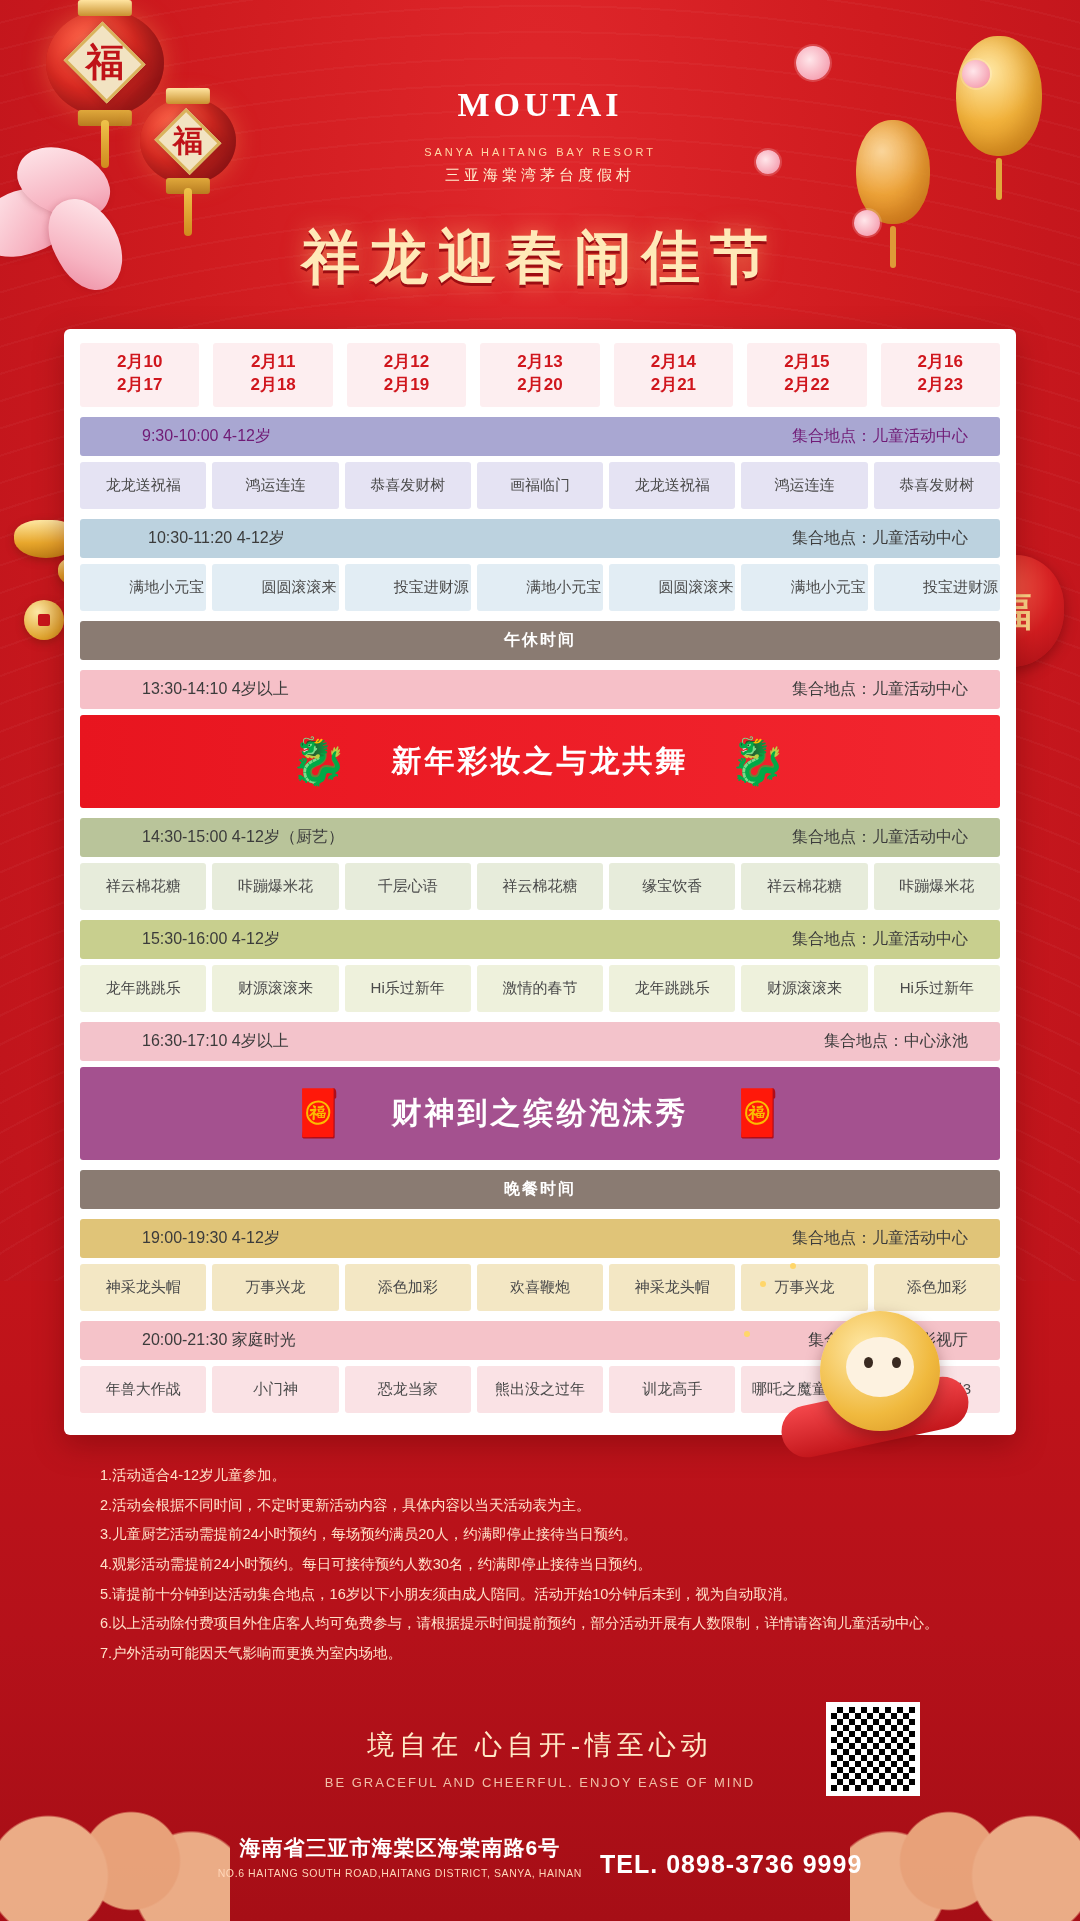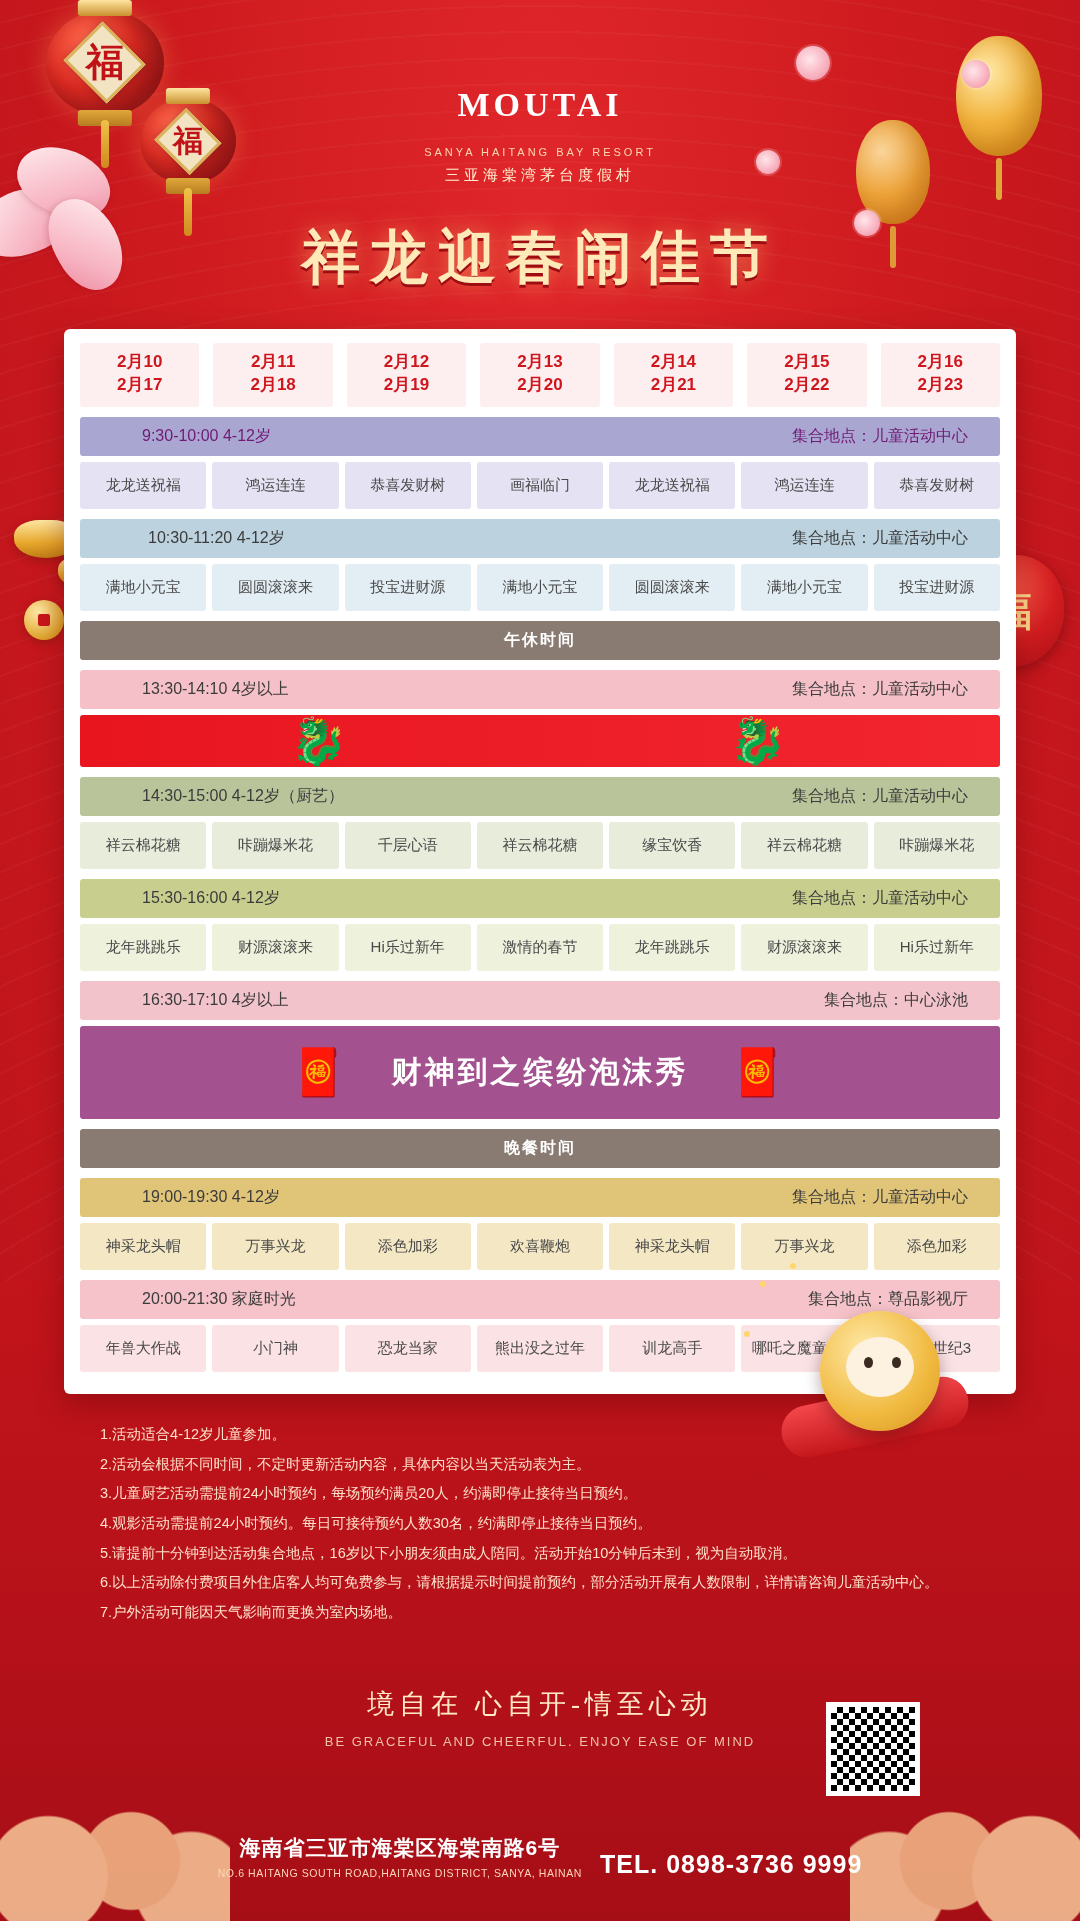--- a/index.html
+++ b/index.html
@@ -163,21 +163,21 @@
     text-align:center; font-size:30px; font-weight:bold; letter-spacing:3px; color:#fff;
     position:relative; overflow:hidden;
   }
   .feature .deco-l,.feature .deco-r{ position:absolute; top:50%; transform:translateY(-50%); font-size:46px; }
   .feature .deco-l{ left:210px; } .feature .deco-r{ right:210px; }
 
   
   .p-purple-band{ background:#a9a7d2; color:#701a75; }
   .p-purple-cell{ background:#e5e3f3; }
   .p-blue-band{ background:#bcd2df;padding-left:24px; }
-  .p-blue-cell{ background:#e2edf4; }
+  .p-blue-cell{ background:#e2edf4;text-align:right; }
   .p-brown-band{ background:#8a7b72; }
   .p-pink-band{ background:#f6c0c8; }
   .p-red-feature{ background:linear-gradient(90deg,#e8151f,#f2262f); }
   .p-green-band{ background:#b9c49a; }
   .p-green-cell{ background:#e7ecdb; }
   .p-olive-band{ background:#c8cf8e; }
   .p-olive-cell{ background:#eef1dc; }
   .p-rose-band{ background:#f3c3cb; }
   .p-purple2-feature{ background:#a4518f; }
   .p-gold-band{ background:#e0c478; }
@@ -355,21 +355,21 @@
         <div class="cell p-blue-cell">满地小元宝</div>
         <div class="cell p-blue-cell">圆圆滚滚来</div>
         <div class="cell p-blue-cell">满地小元宝</div>
         <div class="cell p-blue-cell">投宝进财源</div>
       </div>
       <div class="band center p-brown-band">午休时间</div>
       <div class="band p-pink-band">
         <div class="left">13:30-14:10   4岁以上</div>
         <div class="right">集合地点：儿童活动中心</div>
       </div>
-      <div class="feature p-red-feature"><span class="deco-l">🐉</span><span class="deco-r">🐉</span></div>
+      <div class="feature p-red-feature"><span class="deco-l">🐉</span><span>新年彩妆之与龙共舞</span><span class="deco-r">🐉</span></div>
       <div class="band p-green-band">
         <div class="left">14:30-15:00   4-12岁（厨艺）</div>
         <div class="right">集合地点：儿童活动中心</div>
       </div>
       <div class="cells">
         <div class="cell p-green-cell">祥云棉花糖</div>
         <div class="cell p-green-cell">咔蹦爆米花</div>
         <div class="cell p-green-cell">千层心语</div>
         <div class="cell p-green-cell">祥云棉花糖</div>
         <div class="cell p-green-cell">缘宝饮香</div>

